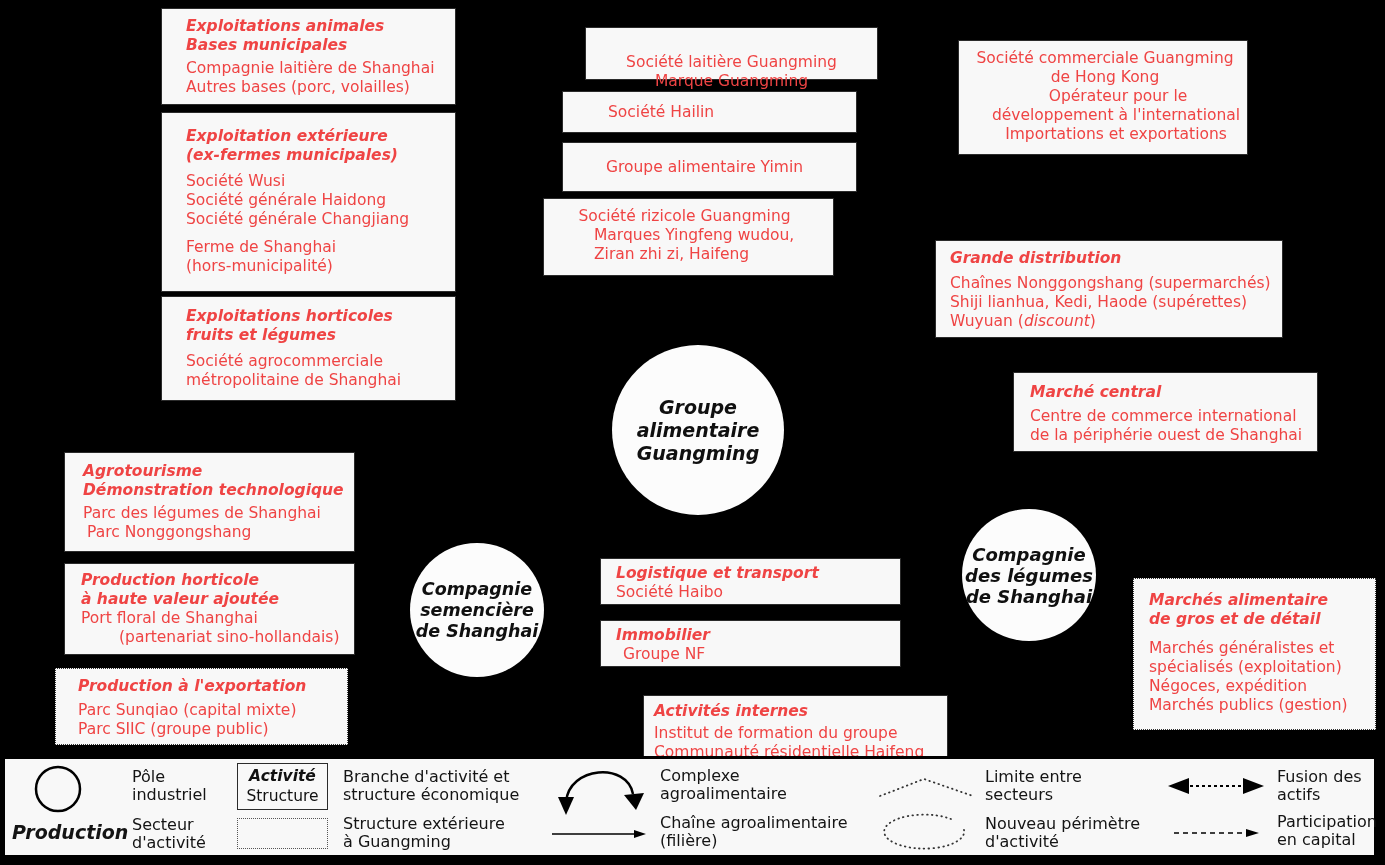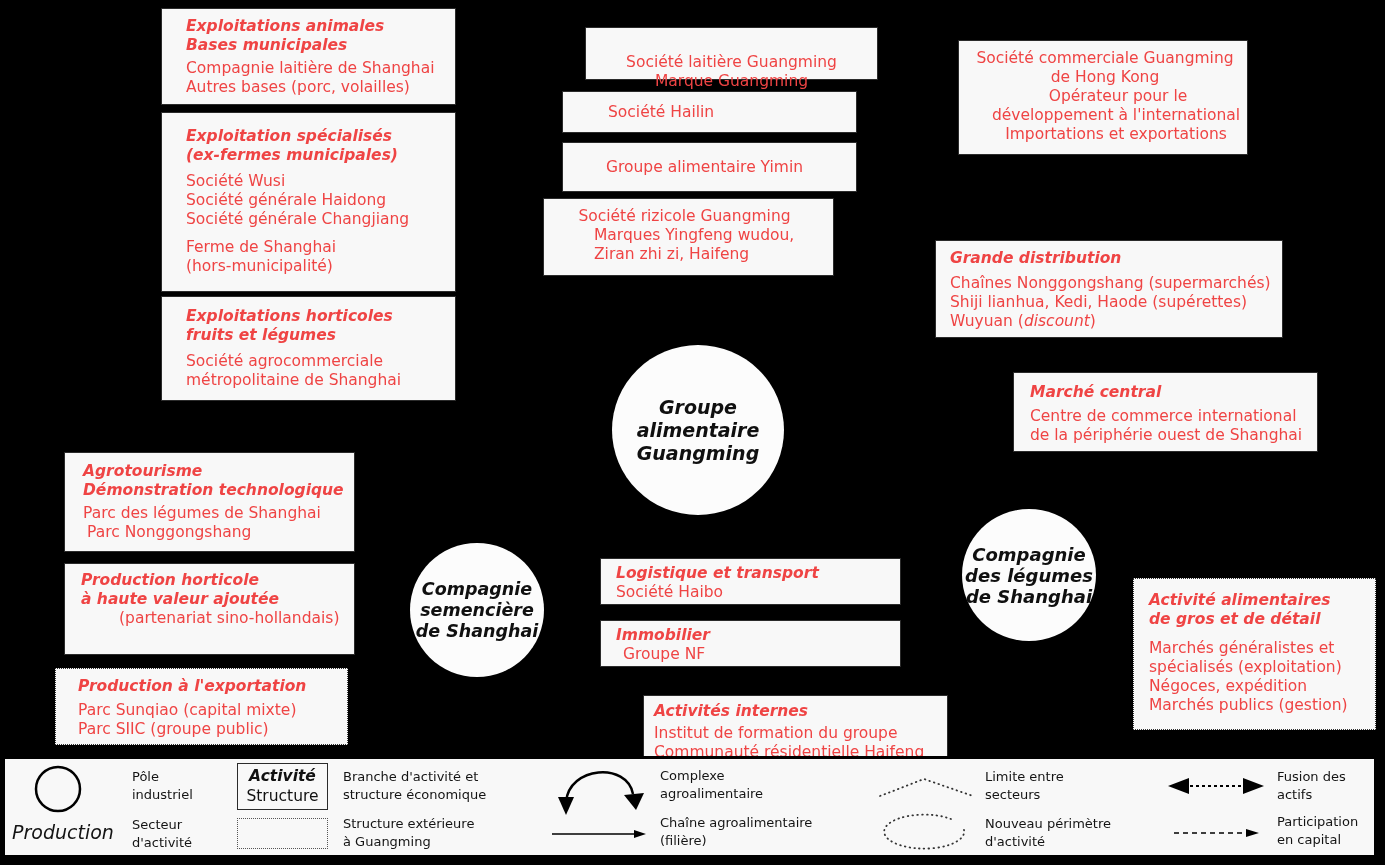--- a/index.html
+++ b/index.html
@@ -20,23 +20,23 @@
     text-align:center; font-weight:bold; font-style:italic; color:#101010;
   }
   .center { text-align:center; }
   .gap4 { margin-bottom:4px; } .gap5 { margin-bottom:5px; } .gap6 { margin-bottom:6px; }
   .gap7 { margin-bottom:7px; } .gap9 { margin-bottom:9px; } .gap10 { margin-bottom:10px; }
   .ital { font-style:italic; }
   .legend {
     position:absolute; left:2px; top:756px; width:1375px; height:102px;
     background:#f8f8f8; border:3px solid #000; box-sizing:border-box;
   }
-  .leg-label { position:absolute; font-size:13px; line-height:18px; color:#141414; }
+  .leg-label { position:absolute; font-size:16px; line-height:18px; color:#141414; }
   .leg-icon { position:absolute; }
-  .prod { font-size:19px; font-weight:normal; font-style:italic; }
+  .prod { font-size:19px; font-weight:bold; font-style:italic; }
   .acti-box {
     position:absolute; box-sizing:border-box; border:1.5px solid #2b2b2b;
     background:#f8f8f8; text-align:center; font-size:15.5px; line-height:20px; padding-top:2px;
   }
   .acti-box .t { font-weight:bold; font-style:italic; }
   .dotted-box {
     position:absolute; box-sizing:border-box; border:1.3px dotted #555; background:#f8f8f8;
   }
 </style>
 </head>
@@ -45,21 +45,21 @@
 <div class="stage">
 
   <div class="node" style="left:161px;top:8px;width:295px;height:97px;padding:8px 8px 8px 24px;">
     <div class="t">Exploitations animales</div>
     <div class="t gap4">Bases municipales</div>
     <div>Compagnie laitière de Shanghai</div>
     <div>Autres bases (porc, volailles)</div>
   </div>
 
   <div class="node" style="left:161px;top:112px;width:295px;height:180px;padding:14px 8px 8px 24px;">
-    <div class="t">Exploitation spécialisés</div>
+    <div class="t">Exploitation extérieure</div>
     <div class="t gap7">(ex-fermes municipales)</div>
     <div>Société Wusi</div>
     <div>Société générale Haidong</div>
     <div class="gap9">Société générale Changjiang</div>
     <div>Ferme de Shanghai</div>
     <div>(hors-municipalité)</div>
   </div>
 
   <div class="node" style="left:161px;top:296px;width:295px;height:105px;padding:10px 8px 8px 24px;">
     <div class="t">Exploitations horticoles</div>
@@ -117,20 +117,21 @@
   <div class="node" style="left:64px;top:452px;width:291px;height:100px;padding:9px 8px 8px 18px;">
     <div class="t">Agrotourisme</div>
     <div class="t gap4">Démonstration technologique</div>
     <div>Parc des légumes de Shanghai</div>
     <div style="margin-left:4px;">Parc Nonggongshang</div>
   </div>
 
   <div class="node" style="left:64px;top:563px;width:291px;height:92px;padding:7px 8px 13px 16px;">
     <div class="t">Production horticole</div>
     <div class="t">à haute valeur ajoutée</div>
+    <div>Port floral de Shanghai</div>
     <div style="margin-left:38px;">(partenariat sino-hollandais)</div>
   </div>
 
   <div class="node dotted" style="left:55px;top:668px;width:293px;height:77px;padding:8px 8px 8px 22px;">
     <div class="t gap5">Production à l'exportation</div>
     <div>Parc Sunqiao (capital mixte)</div>
     <div>Parc SIIC (groupe public)</div>
   </div>
 
   <div class="circle" style="left:410px;top:543px;width:134px;height:134px;font-size:17.5px;line-height:21px;">
@@ -155,21 +156,21 @@
     <div>Communauté résidentielle Haifeng</div>
   </div>
 
   <div class="circle" style="left:962px;top:509px;width:134px;height:132px;font-size:18px;line-height:21px;">
     <div>Compagnie</div>
     <div>des légumes</div>
     <div>de Shanghai</div>
   </div>
 
   <div class="node dotted" style="left:1133px;top:578px;width:243px;height:152px;padding:12px 6px 8px 15px;">
-    <div class="t">Activité alimentaires</div>
+    <div class="t">Marchés alimentaire</div>
     <div class="t gap10">de gros et de détail</div>
     <div>Marchés généralistes et</div>
     <div>spécialisés (exploitation)</div>
     <div>Négoces, expédition</div>
     <div>Marchés publics (gestion)</div>
   </div>
 
   <div class="legend">
 
     <svg class="leg-icon" style="left:27px;top:4px;" width="52" height="52" viewBox="0 0 52 52">

